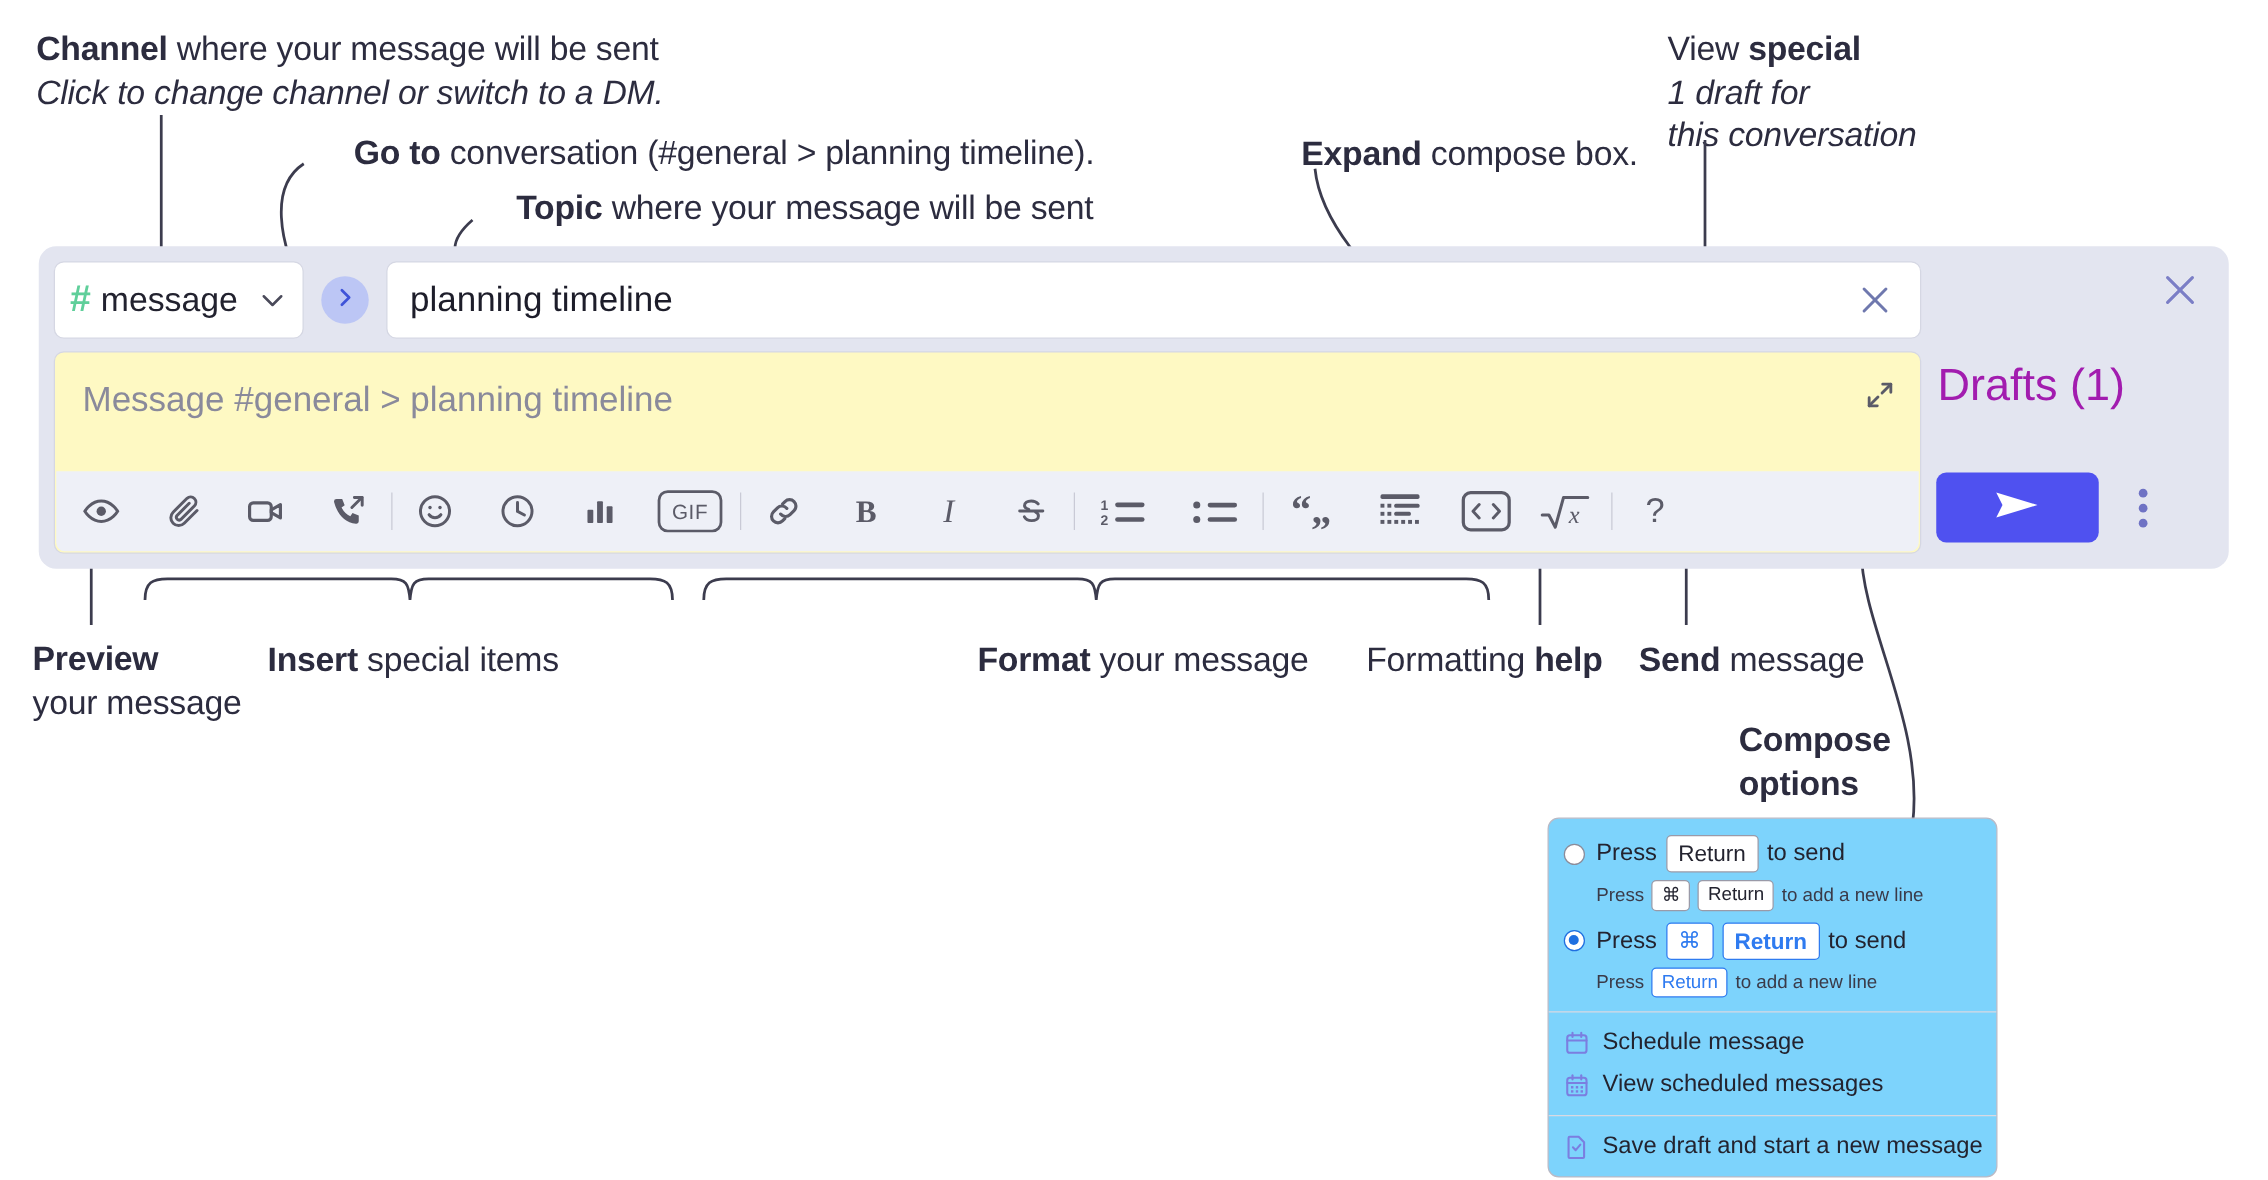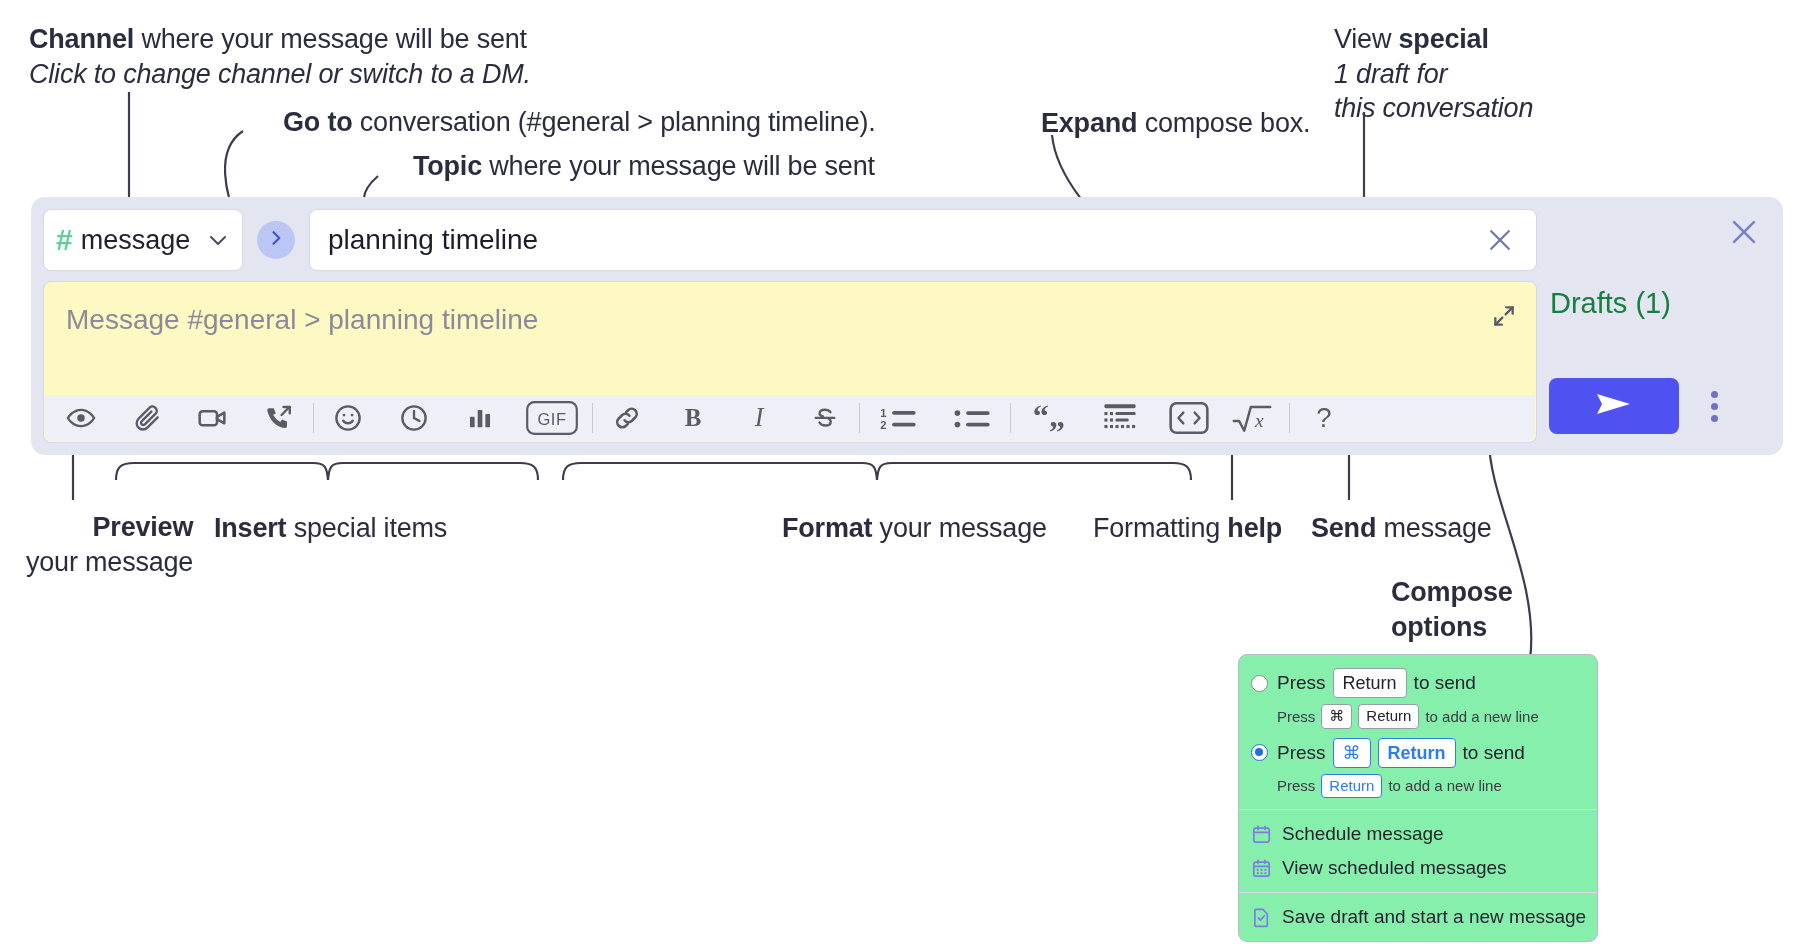--- a/index.html
+++ b/index.html
@@ -93,21 +93,21 @@
     position:absolute;left:22px;top:22px;
     font-size:28px;color:#8a8a9b;
   }
   .expand-btn{
     position:absolute;right:14px;top:16px;
     width:36px;height:36px;
     display:flex;align-items:center;justify-content:center;
     cursor:pointer;
   }
   .toolbar{
-    position:absolute;left:1px;right:1px;bottom:1px;height:46px;
+    position:absolute;left:1px;right:1px;bottom:1px;height:64px;
     background:#eef0f7;
     display:flex;align-items:center;
     padding:4px 14px;
     box-sizing:border-box;
     border-radius:0 0 7px 7px;
     gap:0px;
   }
   .tb{
     width:44px;height:44px;
     display:flex;align-items:center;justify-content:center;
@@ -122,21 +122,21 @@
   .compose-right{
     position:absolute;right:0;top:0;width:246px;height:258px;
   }
   .close-x{
     position:absolute;right:20px;top:16px;
     width:38px;height:38px;display:flex;align-items:center;justify-content:center;
     cursor:pointer;
   }
   .drafts-link{
     position:absolute;left:13px;top:90px;
-    font-size:29px;color:#15803d;cursor:pointer;white-space:nowrap;
+    font-size:36px;color:#a21caf;cursor:pointer;white-space:nowrap;
   }
   .send-btn{
     position:absolute;left:12px;top:181px;
     width:130px;height:56px;border-radius:8px;
     background:#4f51f0;
     display:flex;align-items:center;justify-content:center;
     cursor:pointer;
   }
   .kebab{
     position:absolute;left:160px;top:188px;
@@ -144,21 +144,21 @@
     display:flex;flex-direction:column;align-items:center;justify-content:center;
     gap:5px;cursor:pointer;
   }
   .kebab span{width:7px;height:7px;border-radius:50%;background:#6f72c4;display:block;}
 
   
   #compose-options-menu{
     position:absolute;
     left:1238px; top:654px;
     width:360px;
-    background:#86efac;
+    background:#7dd3fc;
     border:1px solid #b9bac6;
     border-radius:9px;
     box-sizing:border-box;
     font-size:18px;
     color:#23232f;
   }
   .menu-sec{padding:10px 12px 9px 12px;}
   .menu-div{height:1px;background:#d8d9e2;}
   .radio-row{display:flex;align-items:center;gap:9px;margin:3px 0 0 0;}
   .radio{
@@ -215,21 +215,21 @@
   <div class="anno" style="left:1041px;top:106px;">
     <b>Expand</b><span> compose box.</span>
   </div>
 
   <div class="anno" style="left:1334px;top:22px;">
     <div><span>View </span><b>special</b></div>
     <div class="it">1 draft for</div>
     <div class="it">this conversation</div>
   </div>
 
-  <div class="anno" style="left:26px;top:510px;text-align:right;">
+  <div class="anno" style="left:26px;top:510px;">
     <div><b>Preview</b></div>
     <div>your message</div>
   </div>
 
   <div class="anno" style="left:214px;top:511px;">
     <b>Insert</b><span> special items</span>
   </div>
 
   <div class="anno" style="left:782px;top:511px;">
     <b>Format</b><span> your message</span>

